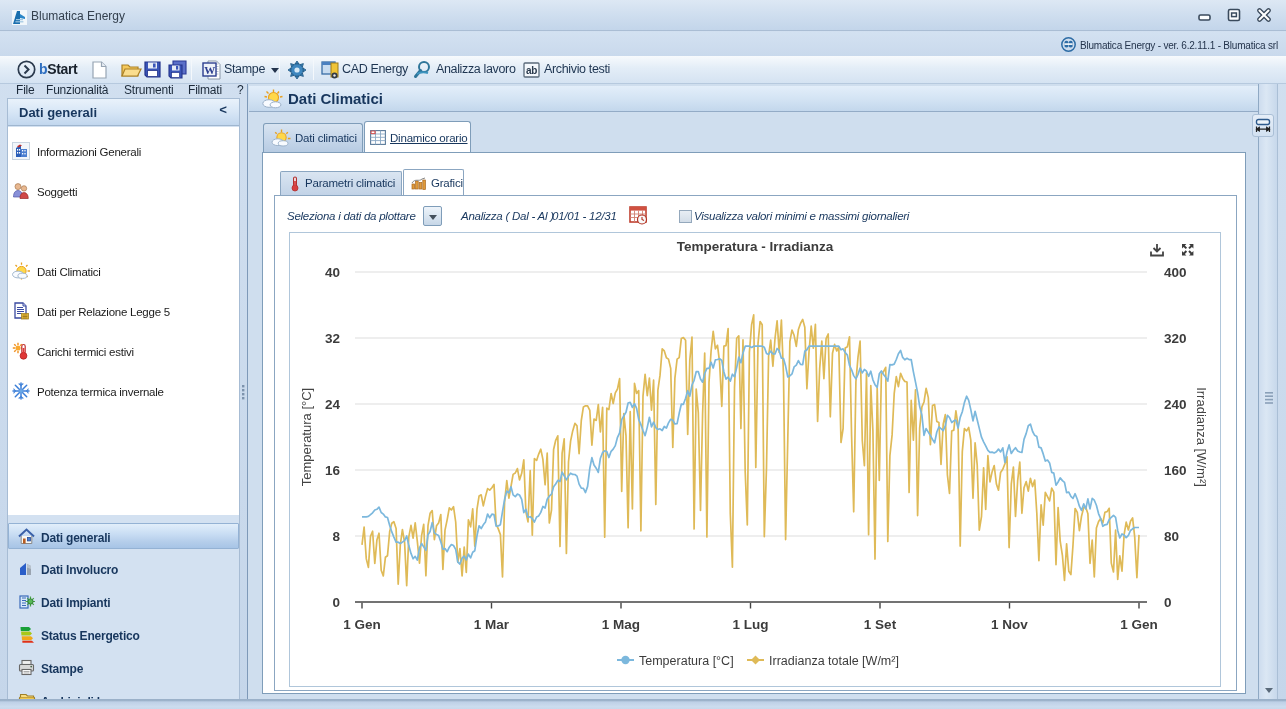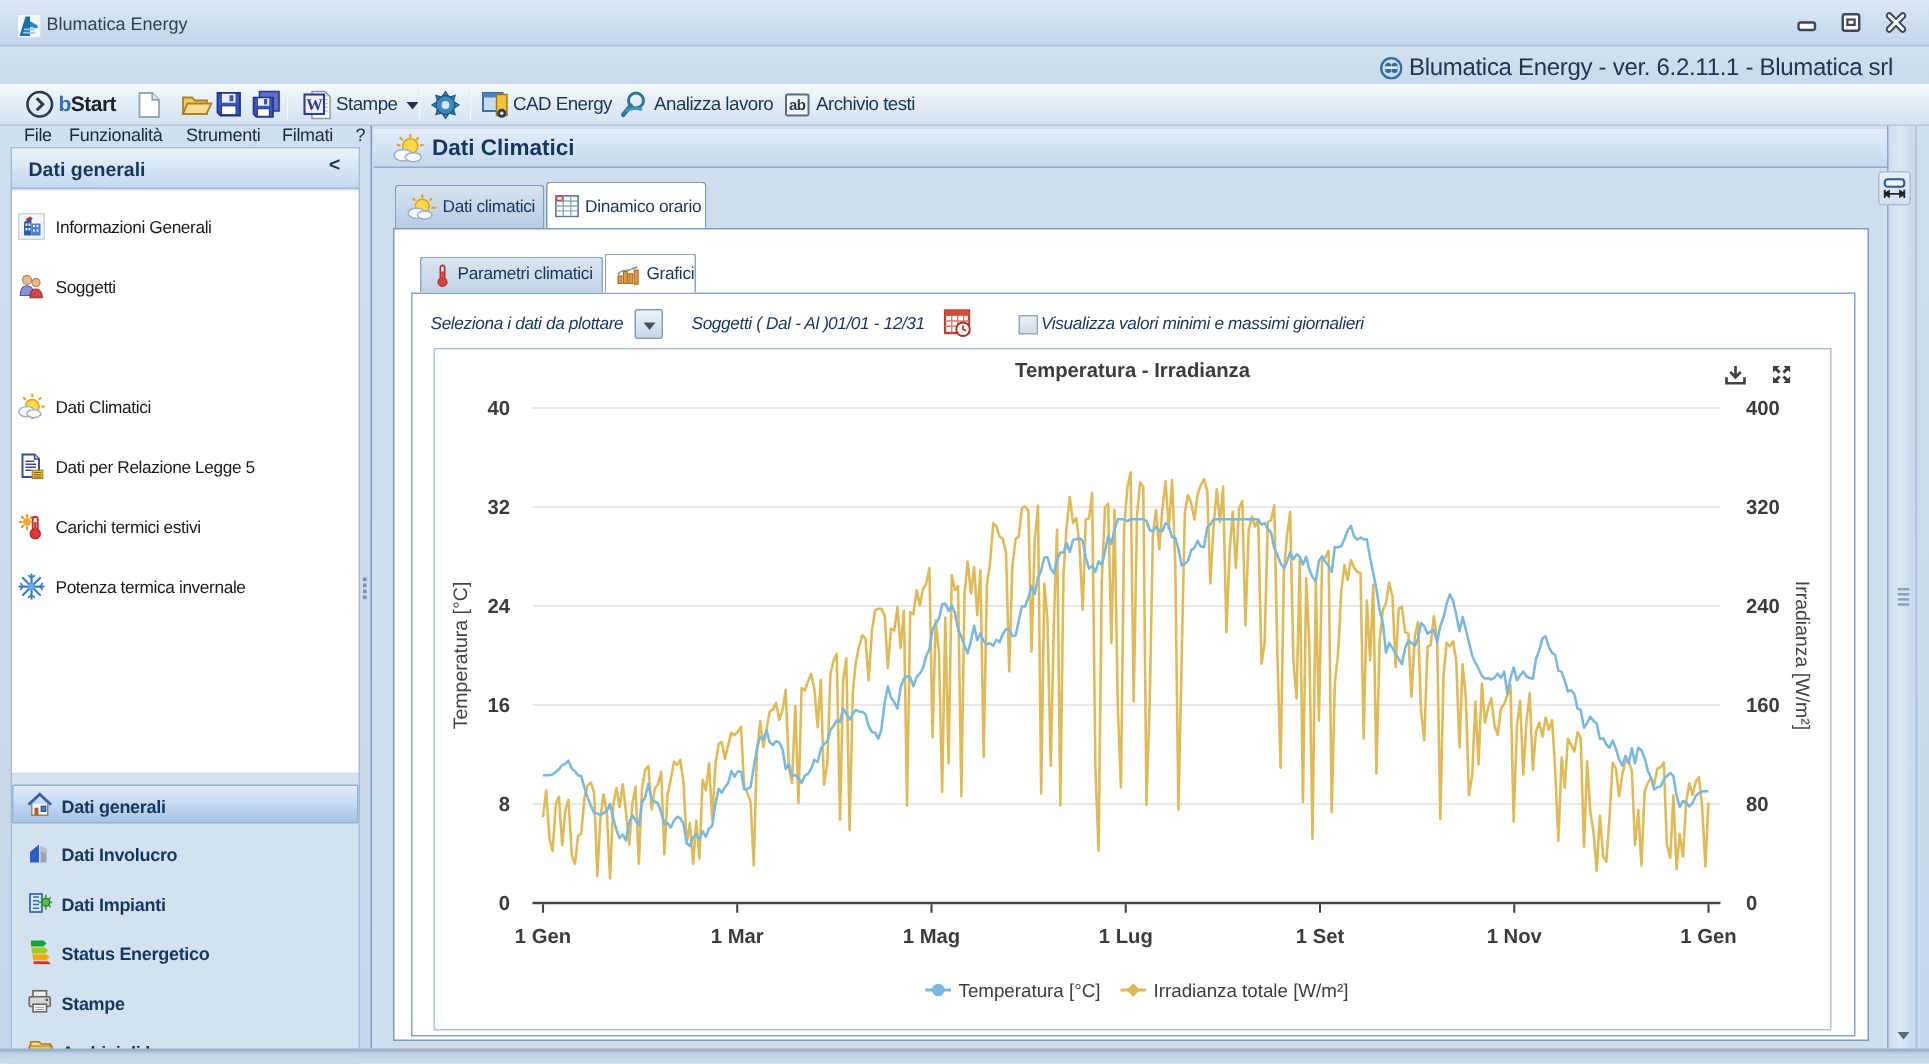--- a/index.html
+++ b/index.html
@@ -10,21 +10,21 @@
 .titlebar { position:absolute; left:0; top:0; width:1286px; height:31px;
   background:linear-gradient(180deg,#dde8f4 0%,#cfdeef 50%,#c3d5ea 100%);
   border-bottom:1px solid #aabdd4; }
 .titlebar .logo { position:absolute; left:12px; top:10px; }
 .titlebar .ttext { position:absolute; left:31px; top:9px; font-size:12px; color:#34404e; }
 .winbtn { position:absolute; top:10px; }
 
 .menubar { position:absolute; left:0; top:32px; width:1286px; height:24px;
   background:linear-gradient(180deg,#d3e1f1,#c9d9ec); font-size:12px; letter-spacing:-0.2px; color:#1c2a3a; }
 .menubar span.mi { position:absolute; top:19px;margin-top:32px; }
-.verinfo { position:absolute; top:5px; right:24px; font-size:16px; color:#24344c; }
+.verinfo { position:absolute; top:5px; right:8px; font-size:10px; color:#24344c; }
 
 .toolbar { position:absolute; left:0; top:56px; width:1286px; height:28px;
   background:linear-gradient(180deg,#f7fafd 0%,#e3edf7 45%,#d5e3f2 100%);
   border-bottom:1px solid #b6c9de; font-size:12.5px; letter-spacing:-0.35px; color:#1e3551; }
 .toolbar .lbl { position:absolute; top:6px; }
 .tsep { position:absolute; top:3px; width:1px; height:21px; background:#b9c8da; border-right:1px solid #f4f8fc; }
 
 .sidebar { position:absolute; left:7px; top:98px; width:233px; height:614px;
   background:#d3e1f1; border:1px solid #a7bcd4; }
 .sbhead { position:absolute; left:0; top:0; width:231px; height:27px;
@@ -48,21 +48,21 @@
 .chead { position:absolute; left:1px; top:2px; width:1028px; height:26px;
   background:linear-gradient(180deg,#e3eefa 0%,#d4e4f4 50%,#c3d7ec 100%);
   border-bottom:1px solid #93abc6; }
 .chead .t { position:absolute; left:39px; top:4px; font-size:15px; font-weight:bold; color:#17365d; }
 .tabs1 { position:absolute; left:14px; top:37px; height:31px; }
 .tab { position:absolute; top:2px; height:29px; border:1px solid #7f9db9; border-bottom:none;
   border-radius:3px 3px 0 0; font-size:11.5px; letter-spacing:-0.2px; color:#17365d;
   background:linear-gradient(180deg,#d8e4f1 0%,#c4d5e9 60%,#b7cbe2 100%); }
 .tab.act { top:0; height:31px; background:#ffffff; z-index:3; }
 .tab .tx { position:absolute; top:8px; white-space:nowrap; }
-.tab.act .tx { top:10px; }
+.tab.act .tx { top:10px;text-decoration:underline; }
 .page1 { position:absolute; left:14px; top:68px; width:984px; height:542px;
   background:#ffffff; border:1px solid #7f9db9; z-index:2; }
 .tabs2 { position:absolute; left:16px; top:16px; height:26px; }
 .tab2 { position:absolute; top:2px; height:24px; border:1px solid #8ba6c1; border-bottom:none;
   border-radius:2px 2px 0 0; font-size:11.5px; letter-spacing:-0.2px; color:#17365d;
   background:linear-gradient(180deg,#dae5f1 0%,#c2d3e7 100%); }
 .tab2.act { top:0; height:26px; background:#ffffff; z-index:3; }
 .tab2 .tx { position:absolute; top:5px; white-space:nowrap; }
 .tab2.act .tx { top:7px; }
 .page2 { position:absolute; left:11px; top:42px; width:963px; height:496px;
@@ -402,21 +402,21 @@
               <path d="M1 7 C4 2 8 6 11 3 L14 2" fill="none" stroke="#888888" stroke-width="1"></path>
             </svg>
           <span class="tx" style="left:27px">Grafici</span>
         </div>
       </div>
 
       <div class="page2">
         <div class="ctrlrow">
           <span style="position:absolute;left:12px;top:14px">Seleziona i dati da plottare</span>
           <span class="combobtn" style="left:148px;top:10px"></span>
-          <span style="position:absolute;left:186px;top:14px">Soggetti ( Dal - Al )</span>
+          <span style="position:absolute;left:186px;top:14px">Analizza ( Dal - Al )</span>
           <span style="position:absolute;left:277px;top:14px">01/01 - 12/31</span>
           <svg style="position:absolute;left:354px;top:10px" width="19" height="19" viewBox="0 0 19 19">
               <rect x="1" y="1" width="16" height="15" fill="#ffffff" stroke="#c04030" stroke-width="1.6"></rect>
               <rect x="1" y="1" width="16" height="3.6" fill="#d05040"></rect>
               <path d="M1 8 H17 M1 11.5 H17 M5.5 4.6 V16 M9.5 4.6 V16 M13.5 4.6 V16" stroke="#d08070" stroke-width="0.9"></path>
               <circle cx="13" cy="13.5" r="4.5" fill="#f8f8f8" stroke="#b03020" stroke-width="1.2"></circle>
               <path d="M13 11 V13.5 L15 14.5" stroke="#b03020" stroke-width="1.1" fill="none"></path>
             </svg>
           <span style="position:absolute;left:404px;top:14px" class="cb"></span>
           <span style="position:absolute;left:419px;top:14px">Visualizza valori minimi e massimi giornalieri</span>

